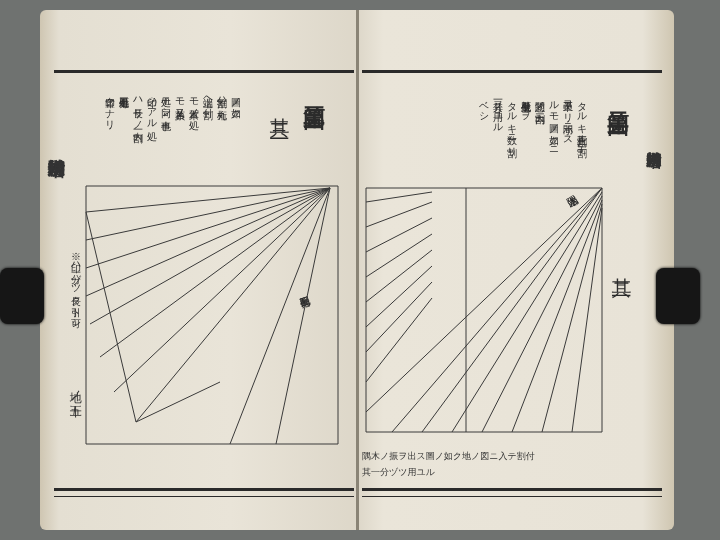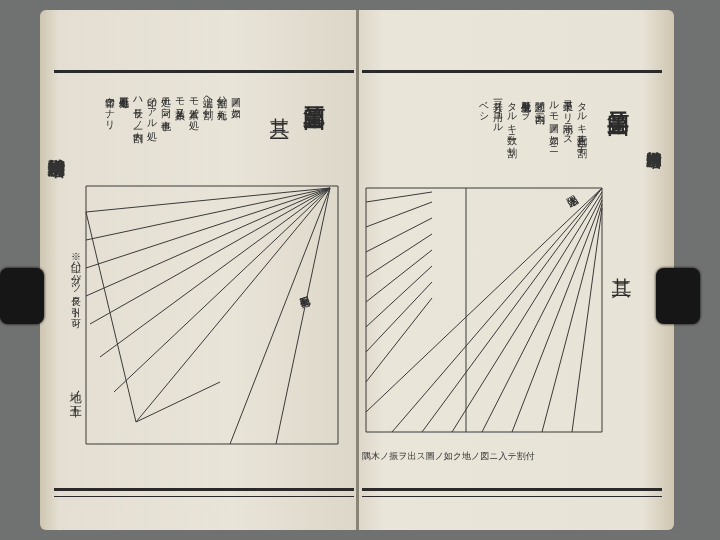--- a/index.html
+++ b/index.html
@@ -75,20 +75,21 @@
   <div class="vtext small" style="left:522px;top:84px;">又正中ヨリ小間ニス</div>
   <div class="vtext small" style="left:508px;top:84px;">ルモ圖ノ如クニ</div>
   <div class="vtext small" style="left:494px;top:84px;">惣間ノ内一割三</div>
   <div class="vtext small" style="left:480px;top:84px;">分七厘引残リヲ</div>
   <div class="vtext small" style="left:466px;top:84px;">タルキ数ニ割リ</div>
   <div class="vtext small" style="left:452px;top:84px;">其一分ヲ用ユル</div>
   <div class="vtext small" style="left:438px;top:84px;">ベシ</div>
   <div class="spine-label" style="left:604px;top:130px;font-size:15px;">増補規矩階梯</div>
   <div class="vtext small" style="left:520px;top:180px;transform:rotate(-30deg);">隅木上端</div>
   <div style="position:absolute;left:322px;top:440px;font-size:9px;color:#333;width:260px;font-family:Liberation Serif, serif;">隅木ノ振ヲ出ス圖ノ如ク地ノ図ニ入テ割付</div>
+  <div style="position:absolute;left:322px;top:456px;font-size:9px;color:#333;width:260px;">其一分ヅツ用ユル</div>
 
   <svg style="left:322px;top:172px;" width="254" height="262">
     <g stroke="#3a3a3a" fill="none" stroke-width="1">
       <polyline points="4,6 240,6 240,250 4,250 4,6"></polyline>
       <line x1="4" y1="20" x2="70" y2="10"></line>
       <line x1="4" y1="45" x2="70" y2="20"></line>
       <line x1="4" y1="70" x2="70" y2="36"></line>
       <line x1="4" y1="95" x2="70" y2="52"></line>
       <line x1="4" y1="120" x2="70" y2="68"></line>
       <line x1="4" y1="145" x2="70" y2="84"></line>

